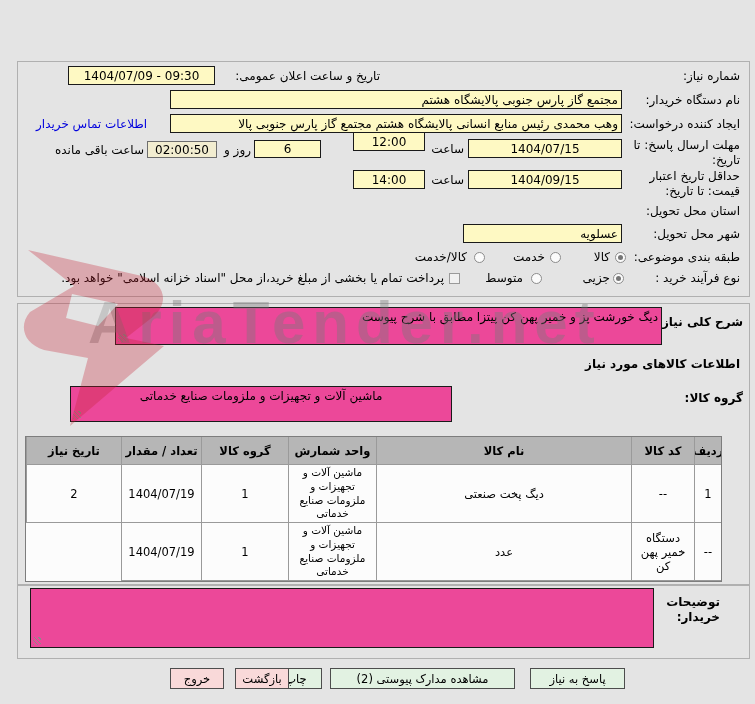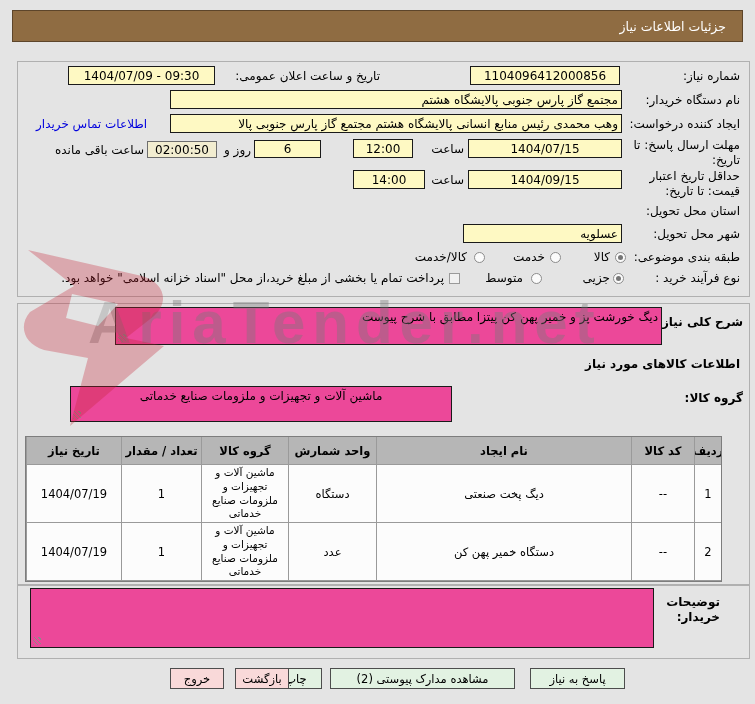--- a/index.html
+++ b/index.html
@@ -44,42 +44,38 @@
   .wm-text{position:absolute;left:88px;top:288px;z-index:40;pointer-events:none;direction:ltr;
        font-family:"Liberation Sans",sans-serif;font-weight:bold;font-size:60px;
        letter-spacing:7px;color:rgba(120,120,120,0.40);}
   .wm-logo{position:absolute;left:14px;top:242px;z-index:41;pointer-events:none;opacity:0.30;}
 </style>
 </head>
 <body>
 
 <div id="screen">
 
-  <div class="titlebar">
-    <span>جزئیات اطلاعات نیاز</span>
-  </div>
 
   <div class="fs" style="left:17px;top:61px;width:731px;height:234px;"></div>
 
   <div class="lbl" style="right:15px;top:69px;">شماره نیاز:</div>
-  <div class="box center ltr" style="left:470px;top:66px;width:150px;height:19px;">1104096412000856</div>
   <div class="lbl" style="right:375px;top:69px;">تاریخ و ساعت اعلان عمومی:</div>
   <div class="box center ltr" style="left:68px;top:66px;width:147px;height:19px;">1404/07/09 - 09:30</div>
 
   <div class="lbl" style="right:15px;top:93px;">نام دستگاه خریدار:</div>
   <div class="box rightal" style="left:170px;top:90px;width:452px;height:19px;padding-left:14px;">مجتمع گاز پارس جنوبی  پالایشگاه هشتم</div>
 
   <div class="lbl" style="right:15px;top:117px;">ایجاد کننده درخواست:</div>
   <div class="box rightal" style="left:170px;top:114px;width:452px;height:19px;">وهب محمدی رئیس منابع انسانی پالایشگاه هشتم مجتمع گاز پارس جنوبی  پالا</div>
   <div class="link" style="left:36px;top:117px;">اطلاعات تماس خریدار</div>
 
   <div class="lbl wrap" style="right:15px;top:138px;width:112px;">مهلت ارسال پاسخ: تا تاریخ:</div>
   <div class="box center ltr" style="left:468px;top:139px;width:154px;height:19px;">1404/07/15</div>
   <div class="lbl" style="right:291px;top:142px;">ساعت</div>
-  <div class="box center ltr" style="left:353px;top:139px;width:60px;height:19px;">12:00</div>
+  <div class="box center ltr" style="left:353px;top:132px;width:72px;height:19px;">12:00</div>
   <div class="box center ltr" style="left:254px;top:140px;width:67px;height:18px;">6</div>
   <div class="lbl" style="right:504px;top:143px;">روز و</div>
   <div class="box center ltr cream" style="left:147px;top:141px;width:70px;height:17px;">02:00:50</div>
   <div class="lbl" style="right:611px;top:143px;">ساعت باقی مانده</div>
 
   <div class="lbl wrap" style="right:15px;top:169px;width:120px;">حداقل تاریخ اعتبار قیمت: تا تاریخ:</div>
   <div class="box center ltr" style="left:468px;top:170px;width:154px;height:19px;">1404/09/15</div>
   <div class="lbl" style="right:291px;top:173px;">ساعت</div>
   <div class="box center ltr" style="left:353px;top:170px;width:72px;height:19px;">14:00</div>
 
@@ -116,30 +112,29 @@
 
   <div class="lbl bold" style="right:12px;top:391px;">گروه کالا:</div>
   <div class="ta" style="left:70px;top:386px;width:382px;height:36px;text-align:center;">
     <span>ماشین آلات و تجهیزات و ملزومات صنایع خدماتی</span>
     <span class="rz"></span>
   </div>
 
   <div class="grid">
     <div class="hc">ردیف</div>
     <div class="hc">کد کالا</div>
-    <div class="hc">نام ایجاد</div>
+    <div class="hc">نام کالا</div>
     <div class="hc">واحد شمارش</div>
     <div class="hc">گروه کالا</div>
     <div class="hc">تعداد / مقدار</div>
     <div class="hc">تاریخ نیاز</div>
 
     <div class="tc">1</div>
     <div class="tc">--</div>
     <div class="tc">دیگ پخت صنعتی</div>
-    <div class="tc">دستگاه</div>
     <div class="tc small">ماشین آلات و تجهیزات و ملزومات صنایع خدماتی</div>
     <div class="tc">1</div>
     <div class="tc ltrnum" style="direction:ltr;">1404/07/19</div>
 
     <div class="tc">2</div>
     <div class="tc">--</div>
     <div class="tc">دستگاه خمیر پهن کن</div>
     <div class="tc">عدد</div>
     <div class="tc small">ماشین آلات و تجهیزات و ملزومات صنایع خدماتی</div>
     <div class="tc">1</div>

